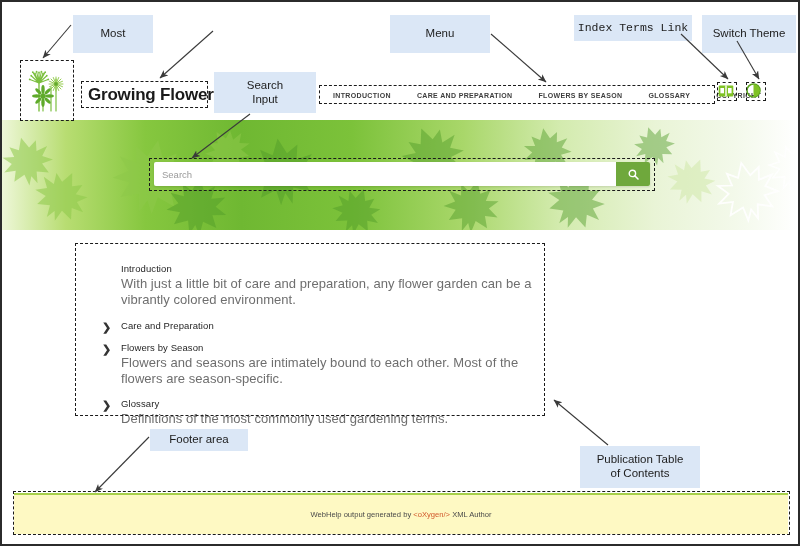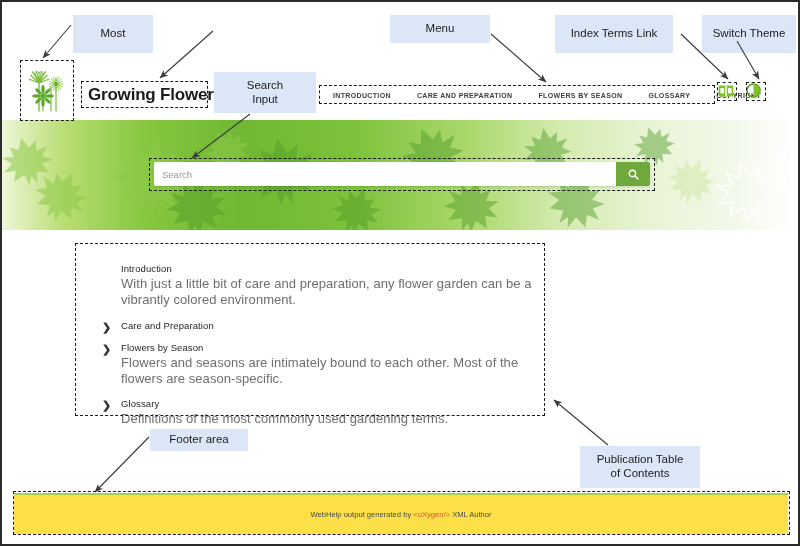--- a/index.html
+++ b/index.html
@@ -167,21 +167,21 @@
   .footer {
     position: absolute;
     left: 12px; top: 491px;
     width: 774px;
     height: 41px;
     border-top: 2px solid #a7cf4a;
     box-sizing: border-box;
     display: flex;
     align-items: center;
     justify-content: center;
-    background: #fde047;
+    background: #fef9c3;
   }
   .footer-text {
     font-size: 7.6px;
     color: #4a4a4a;
   }
   .oxy { color: #d1582b; }
 
   
   .callout {
     position: absolute;
@@ -363,23 +363,23 @@
   <div class="dashbox" style="left:147px; top:156px; width:506px; height:33px;"></div>
   <div class="dashbox" style="left:73px;  top:241px; width:470px; height:173px;"></div>
   <div class="dashbox" style="left:11px;  top:489px; width:777px; height:44px;"></div>
 
   <div class="callout" style="left:71px; top:13px; width:80px; height:38px;">Most</div>
 
 
   <div class="callout" style="left:212px; top:70px; width:102px; height:41px; white-space:pre-line;">Search
 Input</div>
 
-  <div class="callout" style="left:388px; top:13px; width:100px; height:28px;">Menu</div>
-
-  <div class="callout" style="left:553px; top:13px; width:118px; height:38px;">Index Terms Link</div>
+  <div class="callout" style="left:388px; top:13px; width:100px; height:38px;">Menu</div>
+
+  <div class="callout" style="left:572px; top:13px; width:118px; height:26px;font-family:Liberation Mono, monospace;">Index Terms Link</div>
 
   <div class="callout" style="left:700px; top:13px; width:94px; height:38px;">Switch Theme</div>
 
   <div class="callout" style="left:148px; top:427px; width:98px; height:22px;">Footer area</div>
 
   <div class="callout" style="left:578px; top:444px; width:120px; height:42px; white-space:pre-line;">Publication Table
 of Contents</div>
 
   <svg class="arrows">
     <defs>

